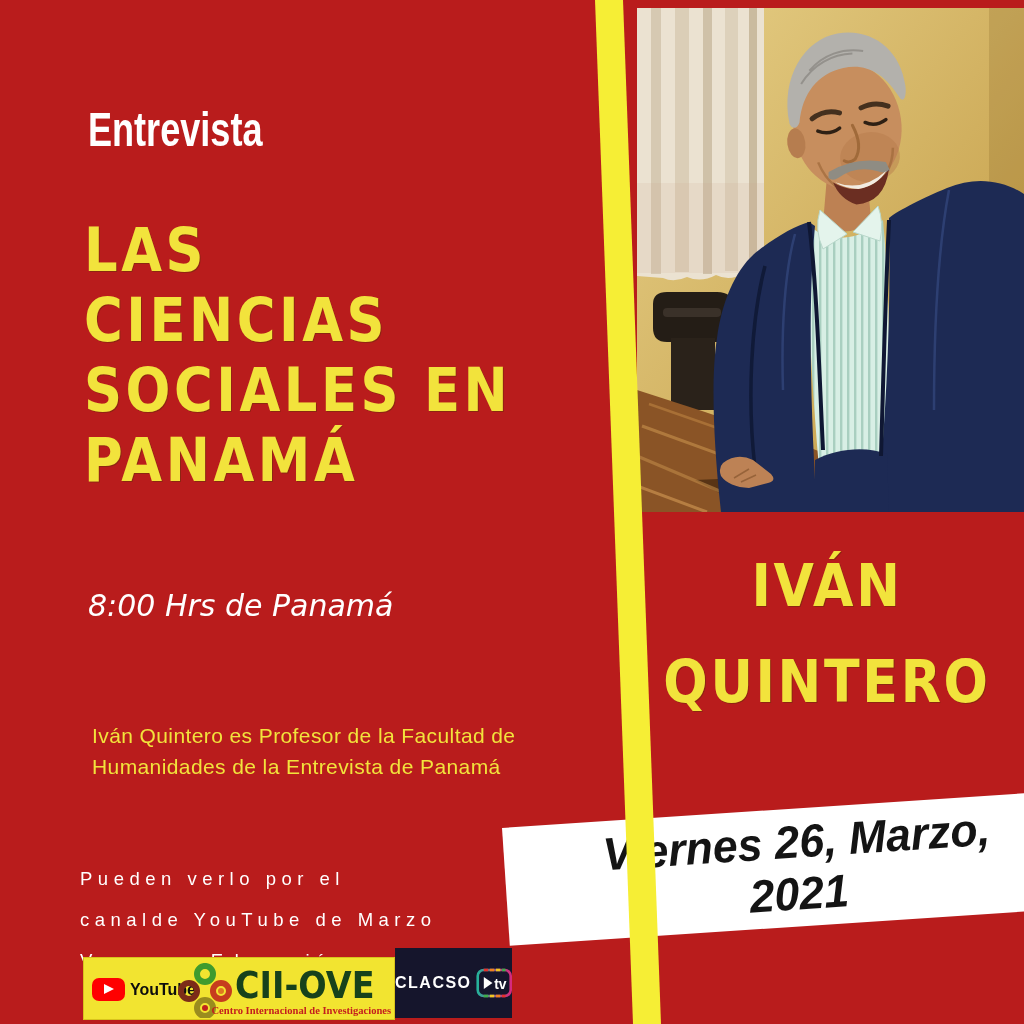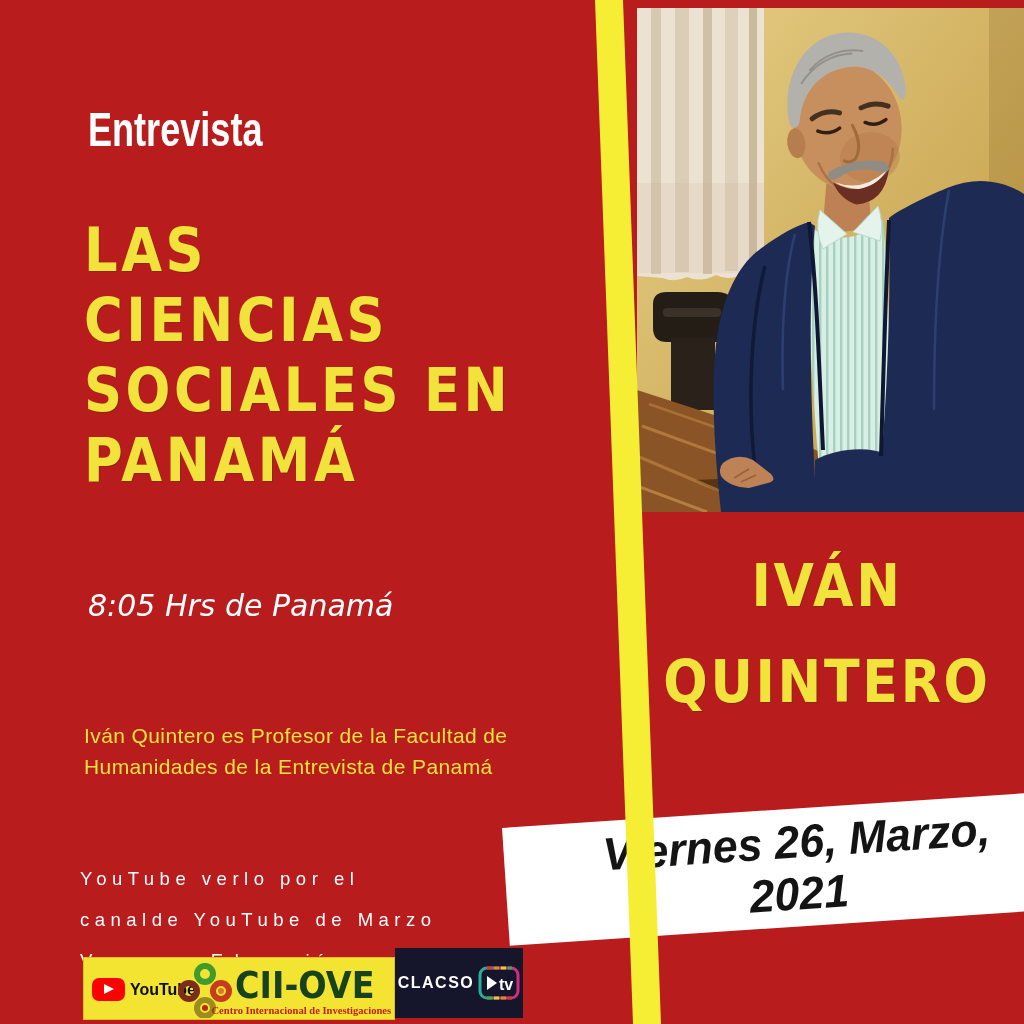--- a/index.html
+++ b/index.html
@@ -22,21 +22,21 @@
     font-size:60px;line-height:70px;letter-spacing:4px;white-space:nowrap;
     transform:scaleX(.88);transform-origin:left top;
     text-shadow:1px 1px 0 rgba(60,55,0,.35);
   }
   .time{
     position:absolute;left:88px;top:588px;color:#fff;
     font-family:"DejaVu Sans",sans-serif;font-style:italic;
     font-size:30px;white-space:nowrap;
   }
   .bio{
-    position:absolute;left:84px;top:720px;color:#f2e33c;
+    position:absolute;left:92px;top:720px;color:#f2e33c;
     font-size:21px;line-height:31px;white-space:nowrap;letter-spacing:.4px;
   }
   .watch{
     position:absolute;left:80px;top:858px;color:#fff;
     font-size:18.5px;line-height:41px;letter-spacing:5.5px;white-space:nowrap;
   }
 
   
   .ytbar{
     position:absolute;left:83px;top:957px;width:312px;height:63px;
@@ -54,21 +54,21 @@
     position:absolute;left:151px;top:5px;color:#17421b;
     font-family:"DejaVu Sans",sans-serif;font-weight:bold;font-size:38px;
     transform:scaleX(.88);transform-origin:left top;white-space:nowrap;
   }
   .ciiove-sub{
     position:absolute;right:3px;bottom:3px;color:#c41e1e;
     font-family:"Liberation Serif",serif;font-weight:bold;font-size:11px;
     white-space:nowrap;transform:scaleX(.96);transform-origin:right bottom;
   }
   .clacso{
-    position:absolute;left:395px;top:948px;width:128px;height:70px;
+    position:absolute;left:395px;top:948px;width:117px;height:70px;
     background:#15152c;display:flex;align-items:center;justify-content:center;gap:4px;
   }
   .clacso-label{color:#fff;font-weight:bold;font-size:16px;letter-spacing:1.5px;}
 
   
   .photo{position:absolute;left:637px;top:8px;width:387px;height:504px;}
   .guest-name{
     position:absolute;left:630px;width:394px;text-align:center;color:#f2e33c;
     font-family:"DejaVu Sans",sans-serif;font-weight:bold;font-size:58px;
     letter-spacing:3px;white-space:nowrap;
@@ -186,29 +186,29 @@
 
   <div class="kicker">Entrevista</div>
 
   <div class="title">
     <div>LAS</div>
     <div>CIENCIAS</div>
     <div>SOCIALES EN</div>
     <div>PANAMÁ</div>
   </div>
 
-  <div class="time">8:05 Hrs de Panamá</div>
+  <div class="time">8:00 Hrs de Panamá</div>
 
   <div class="bio">
     <div>Iván Quintero es Profesor de la Facultad de</div>
     <div>Humanidades de la Entrevista de Panamá</div>
   </div>
 
   <div class="watch">
-    <div>YouTube verlo por el</div>
+    <div>Pueden verlo por el</div>
     <div>canalde YouTube de Marzo</div>
     <div>Voces en Educación</div>
   </div>
 
   <div class="ytbar">
     <div class="yt-icon"></div>
     <div class="yt-label">YouTube</div>
 
     <svg class="knot" width="58" height="58" viewBox="0 0 58 58">
       <circle cx="29" cy="14" r="8" fill="none" stroke="#3f9b2e" stroke-width="6"></circle>

